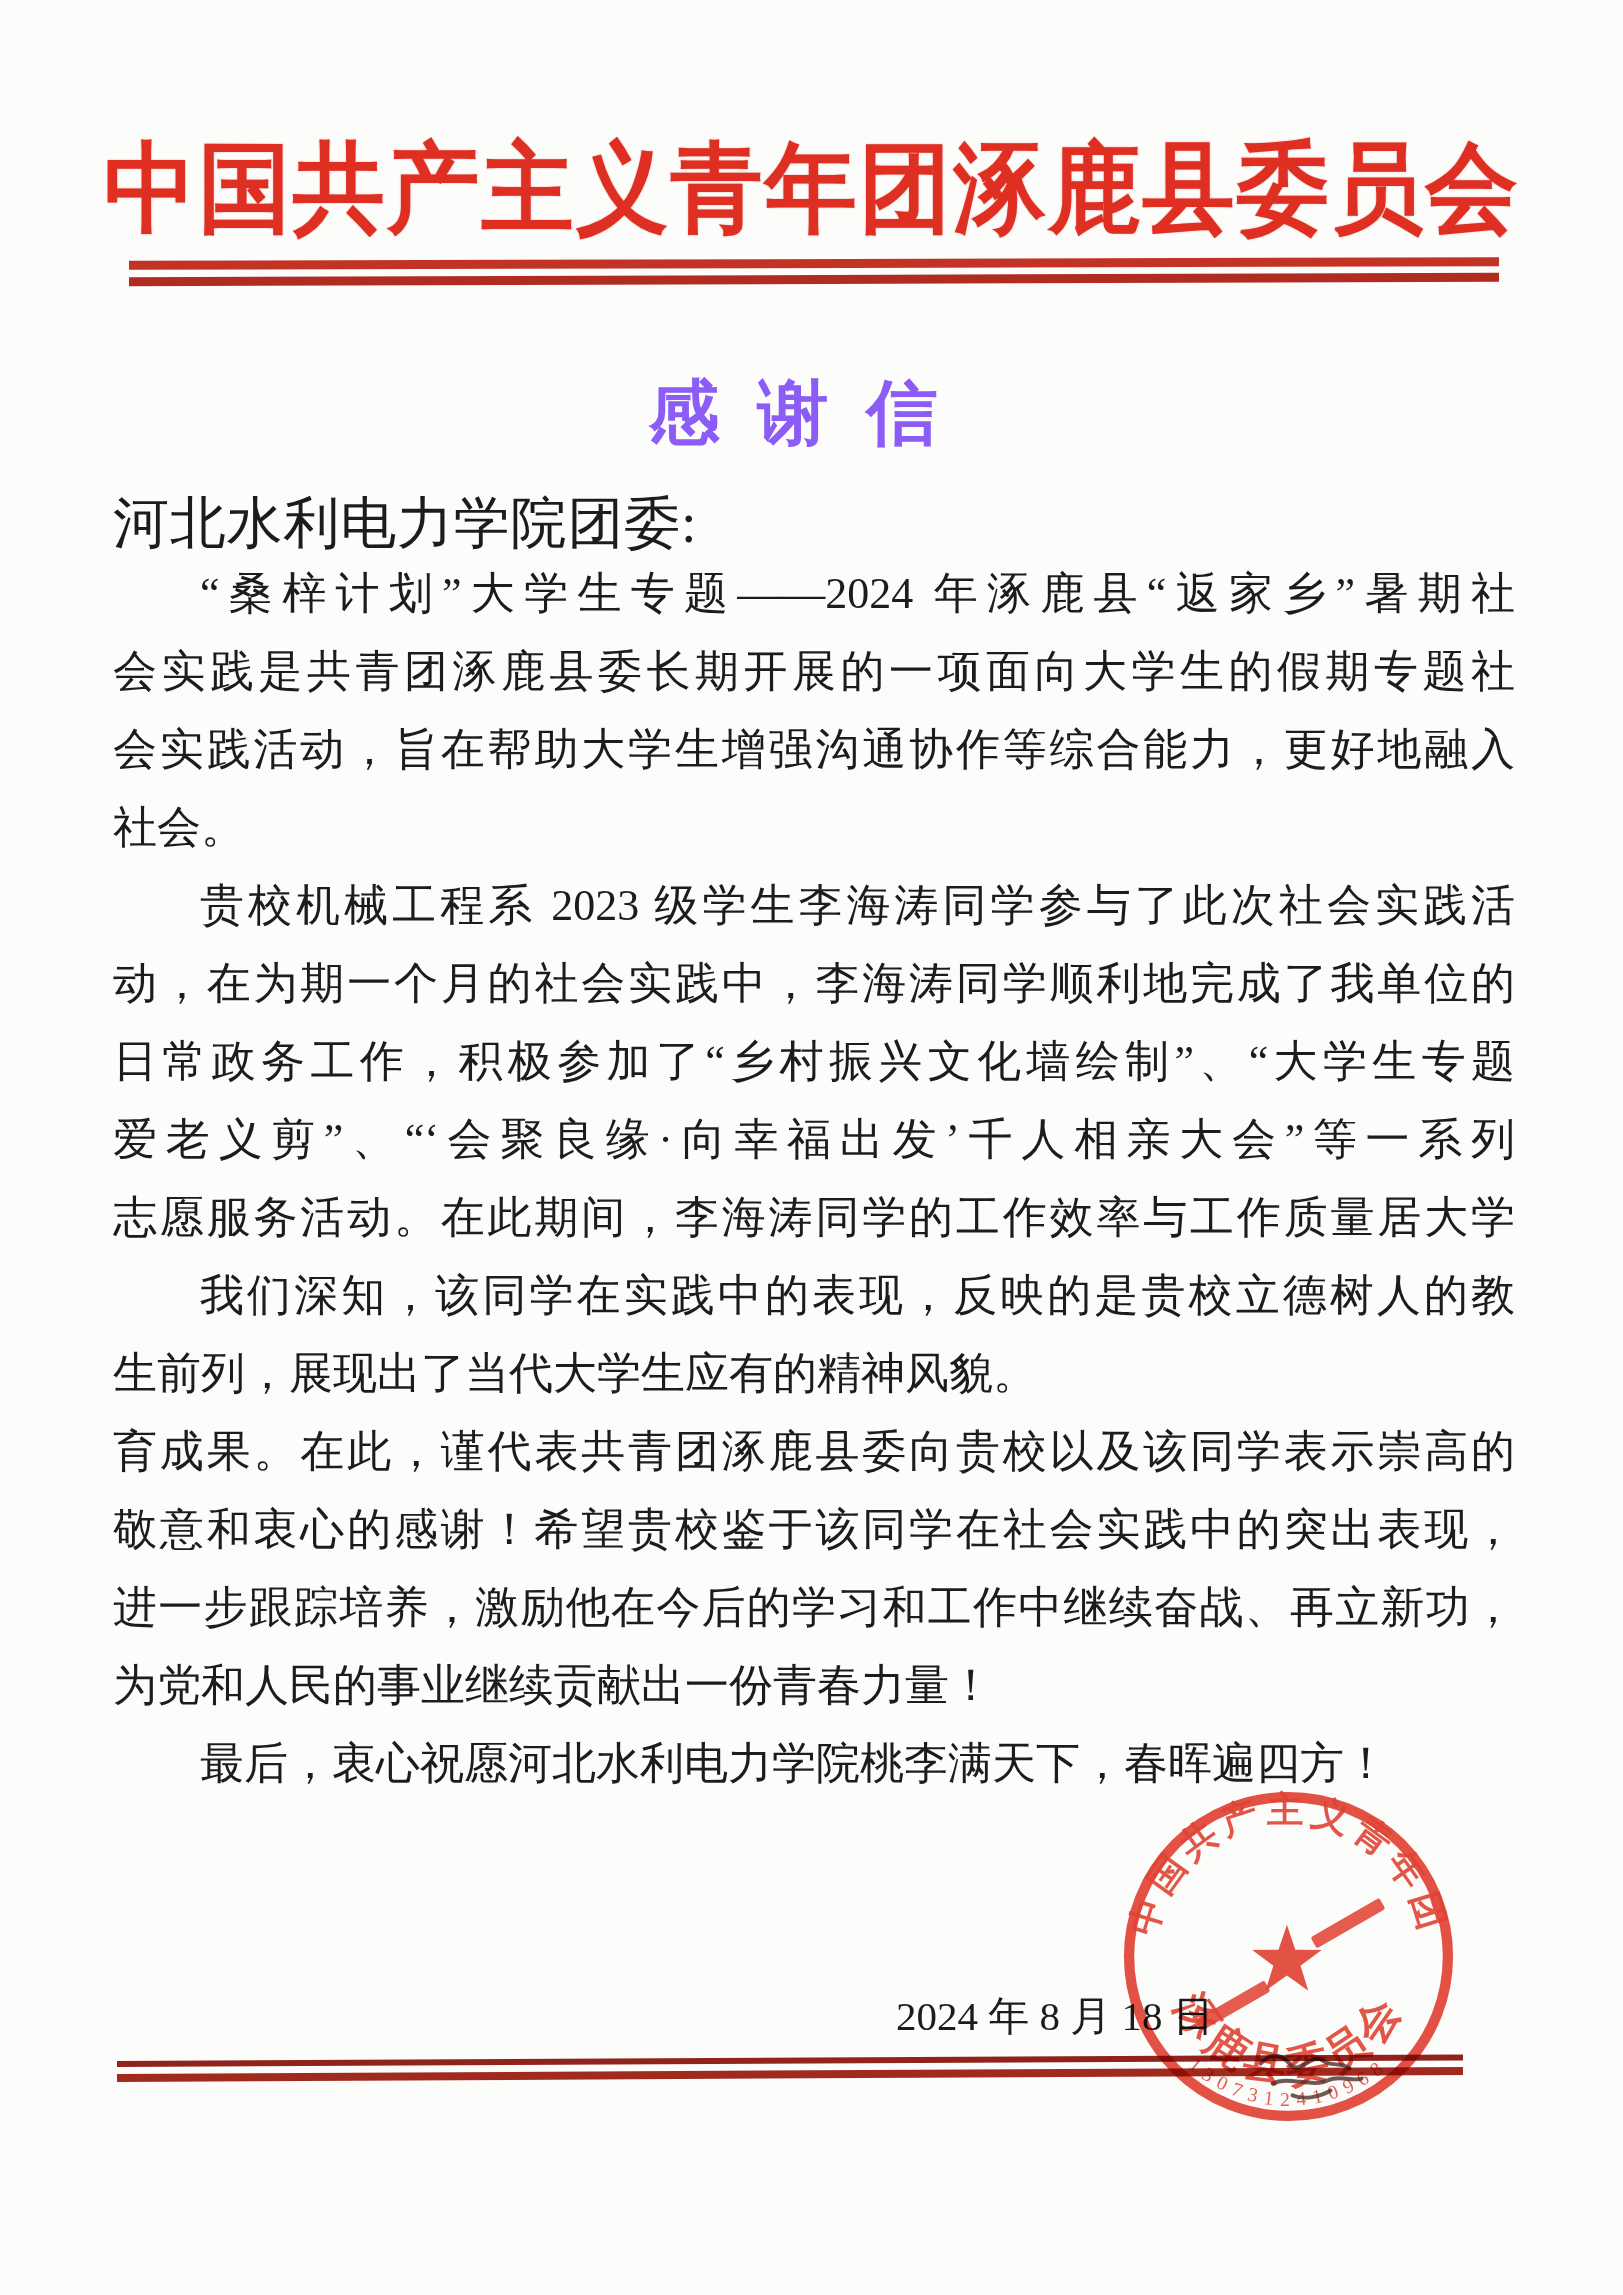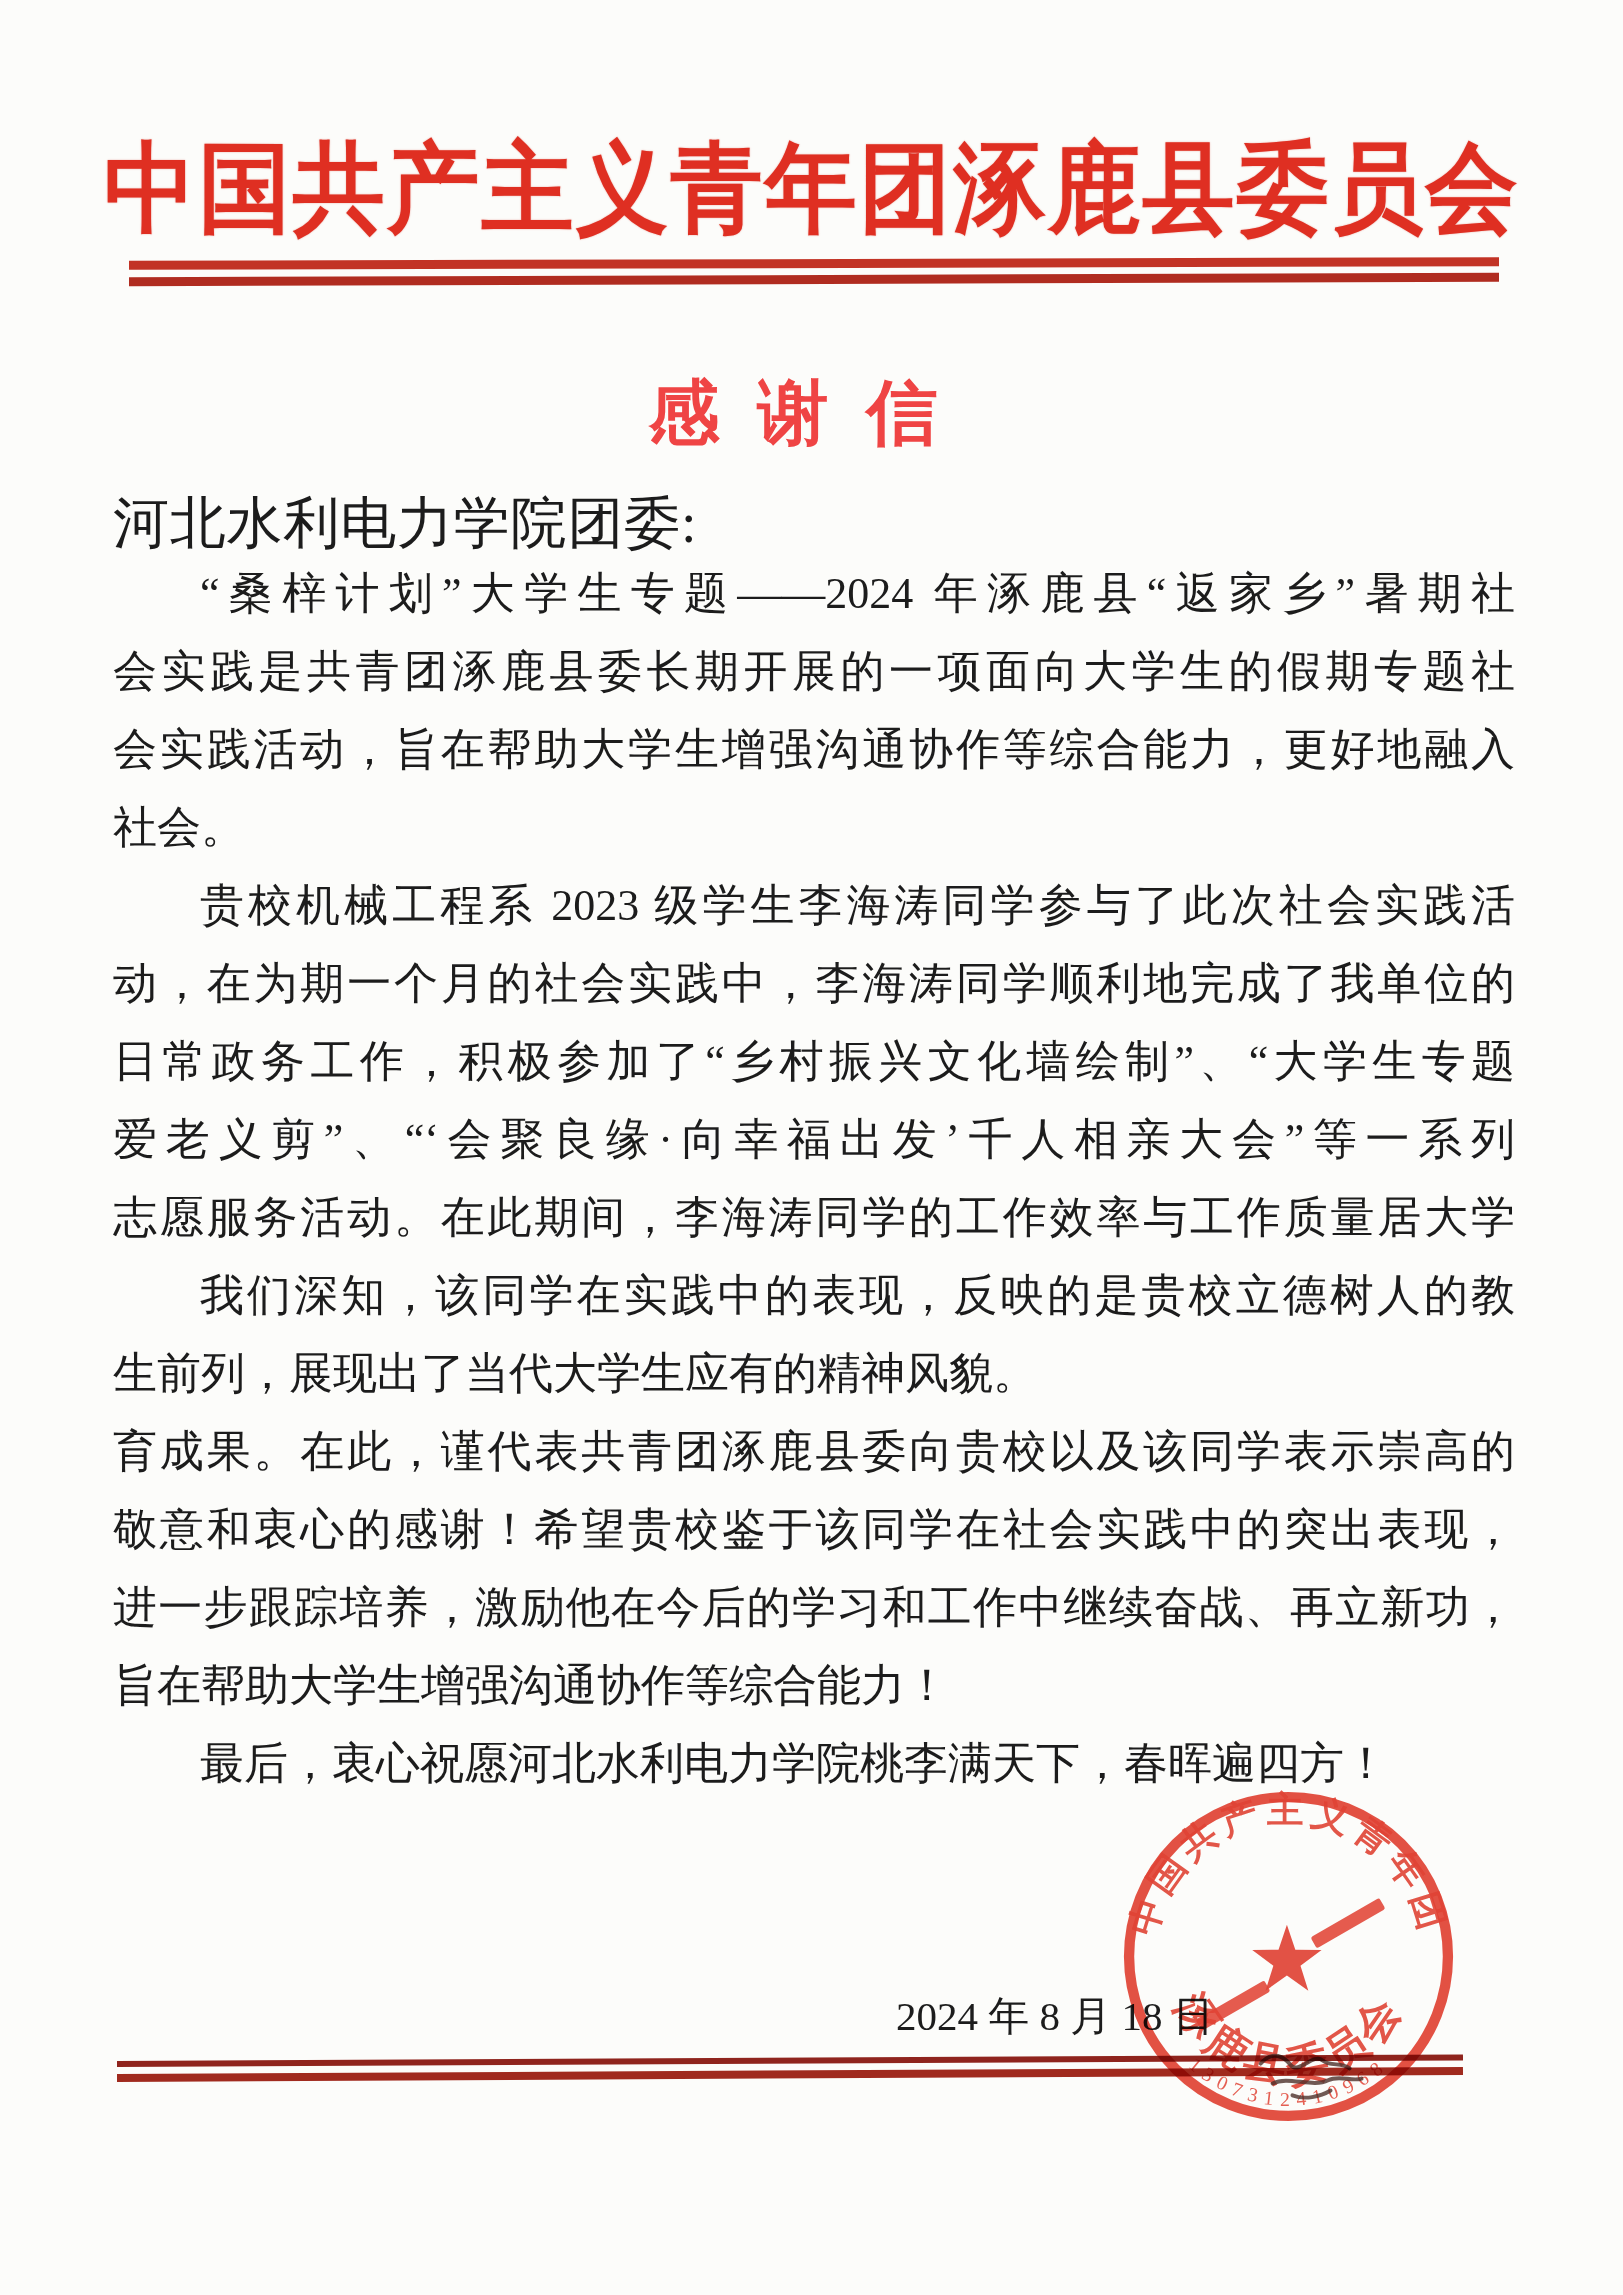--- a/index.html
+++ b/index.html
@@ -23,21 +23,21 @@
     white-space:nowrap;
   }
   .head-rule { position:absolute; left:129px; width:1370px; background:#c23325; }
   .head-rule.r1 { top:259px; height:8.7px; transform:rotate(-0.15deg); }
   .head-rule.r2 { top:275px; height:8.7px; background:#b02c20; transform:rotate(-0.18deg); }
   
   .doc-title {
     position:absolute; top:366px; left:0; width:100%;
     text-align:center;
     font-size:71px; font-weight:bold; letter-spacing:38px;
-    color:#ef4444; white-space:nowrap;
+    color:#8b5cf6; white-space:nowrap;
   }
   
   .salutation {
     position:absolute; left:113px; top:486px;
     font-size:56px; letter-spacing:0.8px;
   }
   .body-block { position:absolute; left:113px; top:555px; width:1402px; }
   .line {
     height:78px; line-height:78px;
     font-size:44px;
@@ -89,21 +89,21 @@
     <div class="line indent">贵校机械工程系 2023 级学生李海涛同学参与了此次社会实践活</div>
     <div class="line">动，在为期一个月的社会实践中，李海涛同学顺利地完成了我单位的</div>
     <div class="line">日常政务工作，积极参加了“乡村振兴文化墙绘制”、“大学生专题</div>
     <div class="line">爱老义剪”、“‘会聚良缘·向幸福出发’千人相亲大会”等一系列</div>
     <div class="line">志愿服务活动。在此期间，李海涛同学的工作效率与工作质量居大学</div>
     <div class="line indent">我们深知，该同学在实践中的表现，反映的是贵校立德树人的教</div>
     <div class="line short">生前列，展现出了当代大学生应有的精神风貌。</div>
     <div class="line">育成果。在此，谨代表共青团涿鹿县委向贵校以及该同学表示崇高的</div>
     <div class="line">敬意和衷心的感谢！希望贵校鉴于该同学在社会实践中的突出表现，</div>
     <div class="line">进一步跟踪培养，激励他在今后的学习和工作中继续奋战、再立新功，</div>
-    <div class="line short">旨在帮助大学生增强沟通协作等综合能力！</div>
+    <div class="line short">为党和人民的事业继续贡献出一份青春力量！</div>
     <div class="line indent short">最后，衷心祝愿河北水利电力学院桃李满天下，春晖遍四方！</div>
   </div>
 
   <div class="date">2024 年 8 月 18 日</div>
 
   <div class="foot-rule r1"></div>
   <div class="foot-rule r2"></div>
 
   <svg class="stamp" viewBox="0 0 440 440" xmlns="http://www.w3.org/2000/svg">
     <defs>

